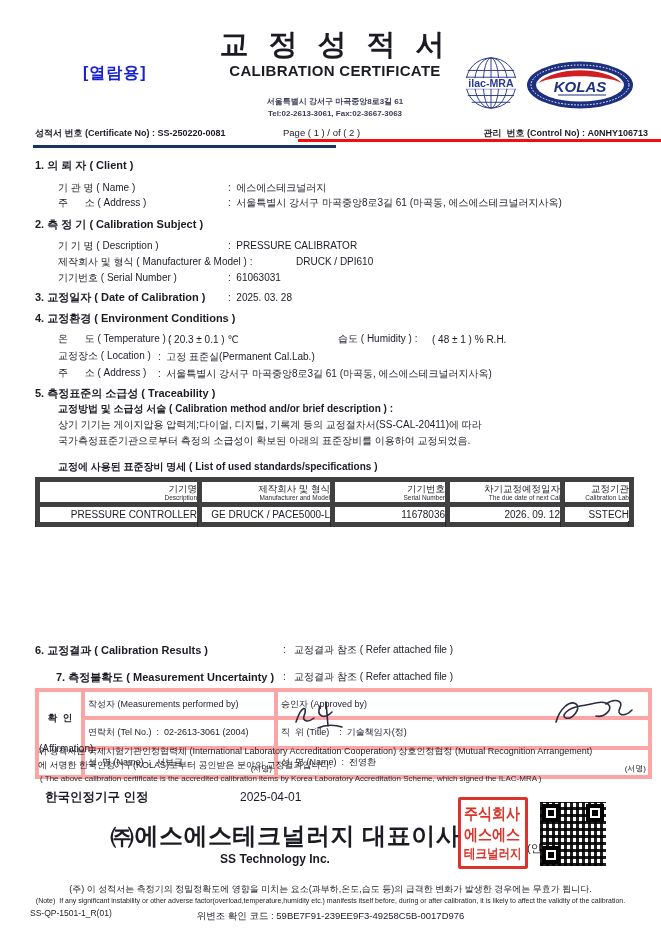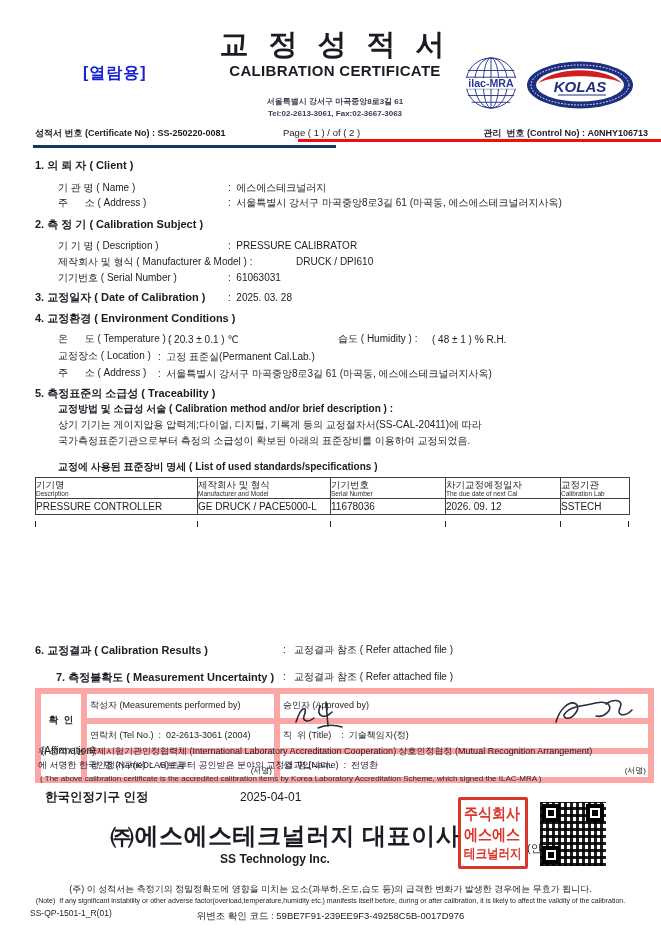--- a/index.html
+++ b/index.html
@@ -15,28 +15,28 @@
   .w600{font-weight:600;}
   .view-tag{font-size:16px;font-weight:bold;color:#1822cf;letter-spacing:1px;}
   .title-ko{font-size:29px;font-weight:600;letter-spacing:6px;}
   .title-en{font-size:15px;font-weight:bold;letter-spacing:.3px;}
   .hdr-addr{color:#3b3b55;font-weight:bold;}
   .bar{position:absolute;}
   .bar.red{background:#f30d0d;}
   .bar.navy{background:#17365d;}
   
   table.std{position:absolute;left:35px;top:477px;border-collapse:collapse;table-layout:fixed;}
-  table.std td{border:1px solid #404040;padding:0;text-align:left;vertical-align:middle;}
+  table.std td{border:5px solid #404040;padding:0;text-align:right;vertical-align:middle;}
   table.std .hk{font-size:9.5px;line-height:1.2;display:block;padding-top:1px;}
   table.std .he{font-size:6.5px;line-height:1.2;display:block;color:#2a2a33;}
   table.std .dv{font-size:10px;display:block;padding:2px 0;}
   .stub{position:absolute;width:1px;height:6px;background:#26262e;}
   
   table.aff{position:absolute;left:35px;top:688px;border-collapse:collapse;table-layout:fixed;width:613px;}
-  table.aff td{border:6px solid #fca5a5;padding:0 3px;font-size:9px;vertical-align:middle;white-space:pre;}
+  table.aff td{border:4px solid #fca5a5;padding:0 3px;font-size:9px;vertical-align:middle;white-space:pre;}
   table.aff td.c1{text-align:center;padding:0;}
   .affk{display:block;font-size:9.5px;font-weight:bold;line-height:1.2;}
   .affe{display:block;font-size:10px;line-height:1.2;}
   .signcell{position:relative;}
   .signlbl{position:absolute;right:2px;bottom:1px;font-size:8px;}
   .sig{position:absolute;}
   
   .stamp{position:absolute;left:458px;top:797px;width:58px;height:62px;border:3.5px solid #d8251c;
          border-radius:2px;display:flex;flex-direction:column;justify-content:space-around;
          padding:2px 3px;opacity:.93;}

